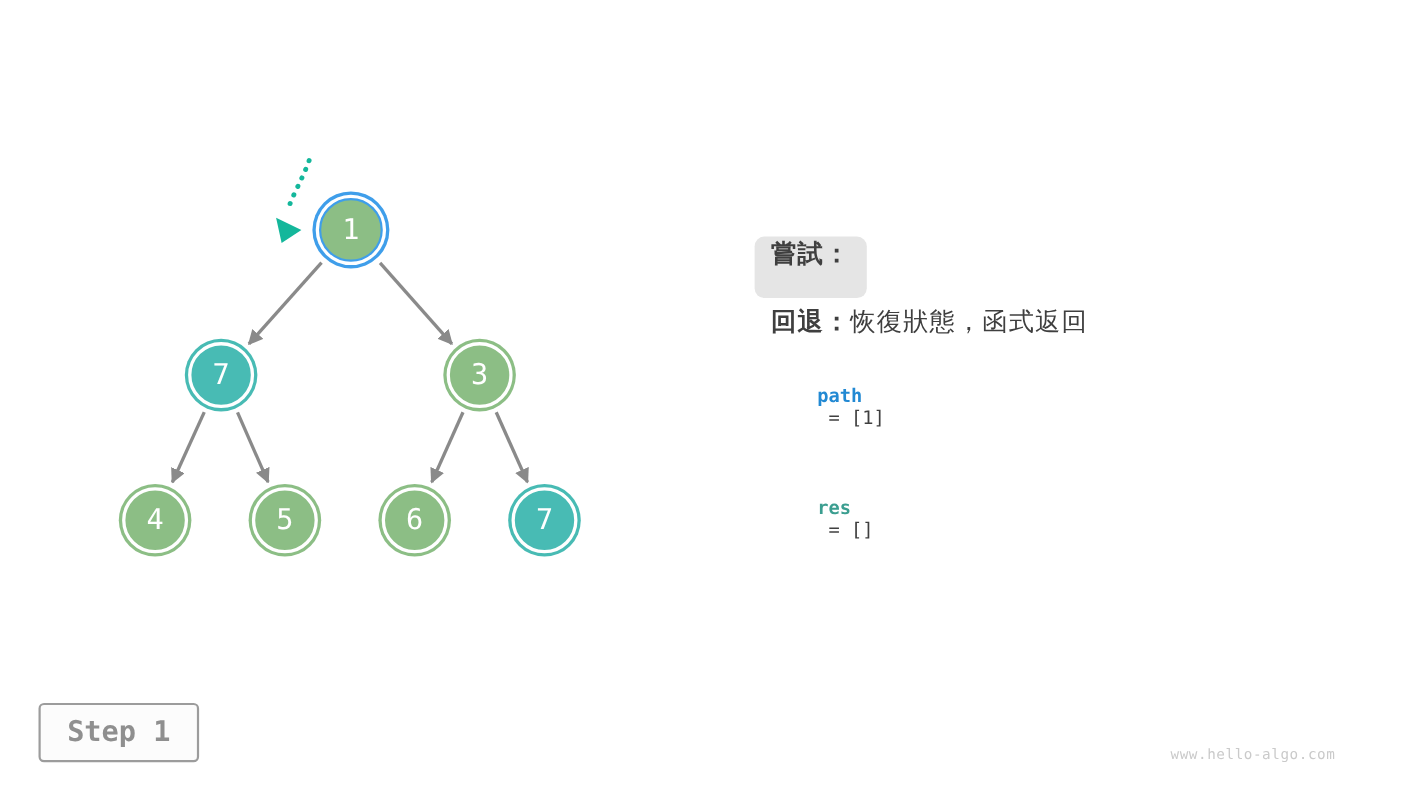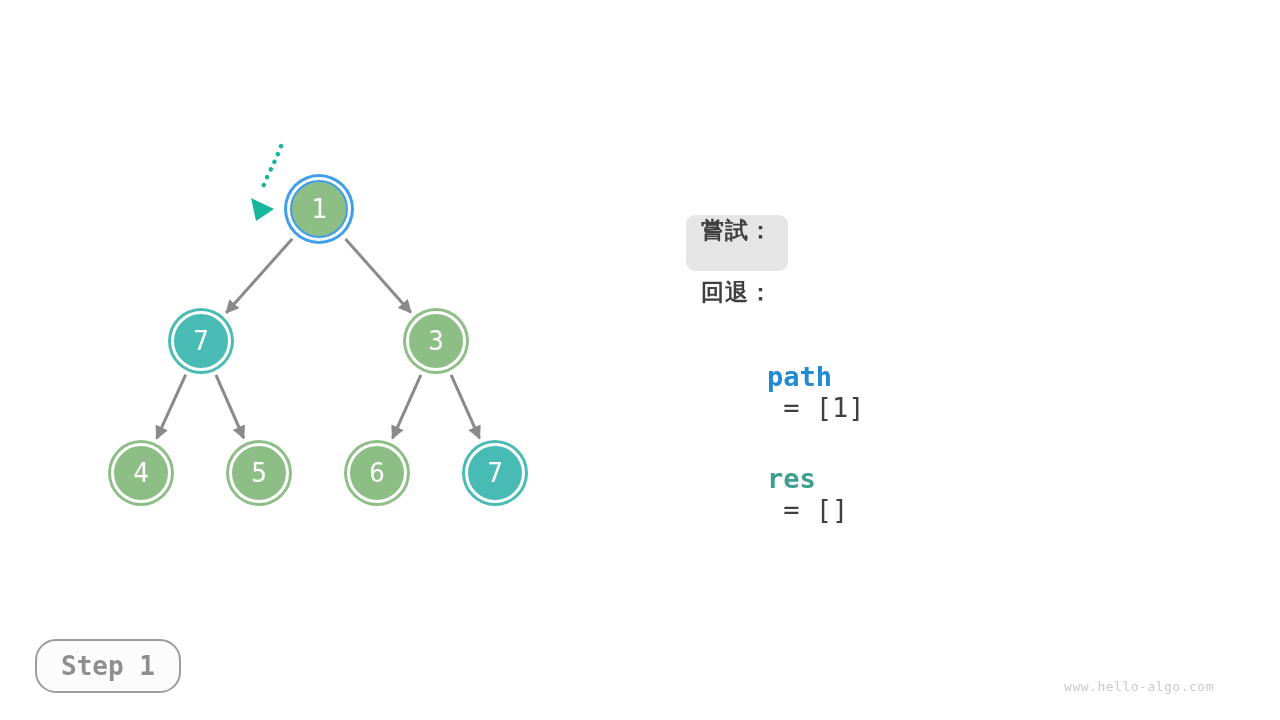--- a/index.html
+++ b/index.html
@@ -92,41 +92,41 @@
     font-size: 23px;
     letter-spacing: 1px;
     color: var(--text);
     white-space: nowrap;
   }
   .legend-label { font-weight: bold; }
   .code-line {
     position: absolute;
     left: 702px;
     font-family: "DejaVu Sans Mono", monospace;
-    font-size: 27px;
+    font-size: 17px;
     color: var(--text);
     white-space: pre;
   }
   .code-line .kw { font-weight: bold; }
   .code-line.path-line { top: 330px; }
   .code-line.res-line  { top: 432px; }
   .kw-blue { color: var(--codeblue); }
   .kw-teal { color: var(--codeteal); }
 
   
   .step-badge {
     position: absolute;
     left: 35px;
     top: 639px;
     width: 146px;
     height: 54px;
     box-sizing: border-box;
     background: var(--stepbg);
     border: 2px solid var(--stepborder);
-    border-radius: 21px;
+    border-radius: 5px;
     display: flex;
     align-items: center;
     justify-content: center;
     font-family: "DejaVu Sans Mono", monospace;
     font-weight: bold;
     font-size: 26px;
     color: var(--steptext);
     white-space: pre;
   }
 
@@ -174,20 +174,21 @@
       <div class="node green" style="left: 377px; top: 473px;">6</div>
       <div class="node teal" style="left: 495px; top: 473px;">7</div>
     </div>
 
   <div class="legend-pill">
     <span class="legend-label">嘗試：</span>
   </div>
 
   <div class="legend-line">
     <span class="legend-label">回退：</span>
+    <span>恢復狀態，函式返回</span>
   </div>
 
   <div class="code-line path-line">
     <span class="kw kw-blue">path</span>
     <span> = [1]</span>
   </div>
 
   <div class="code-line res-line">
     <span class="kw kw-teal">res</span>
     <span> = []</span>

